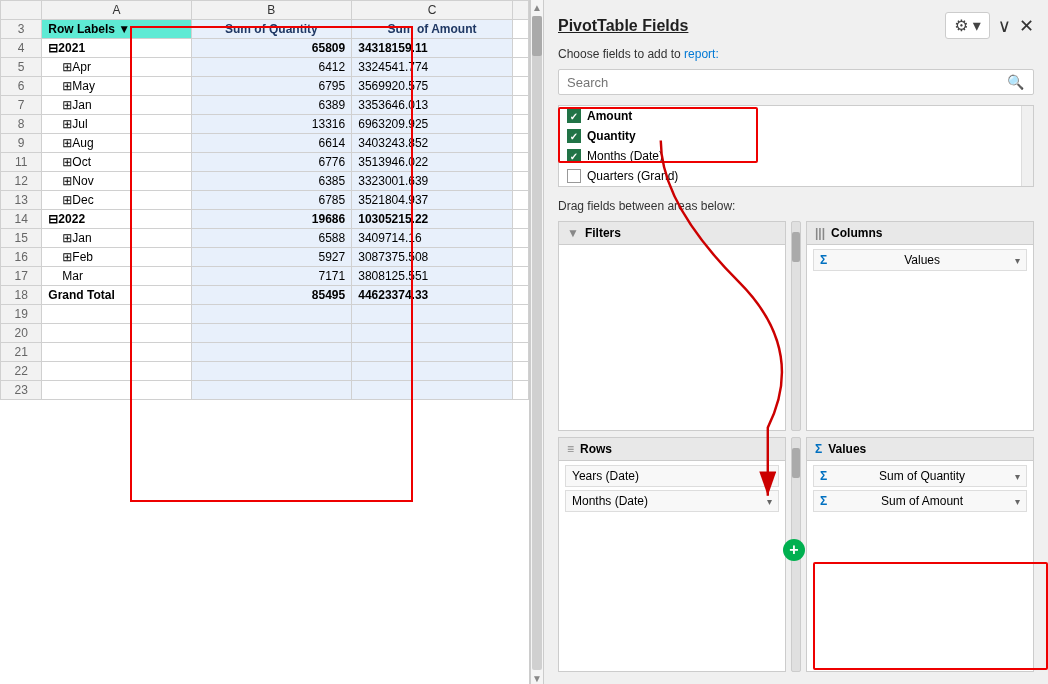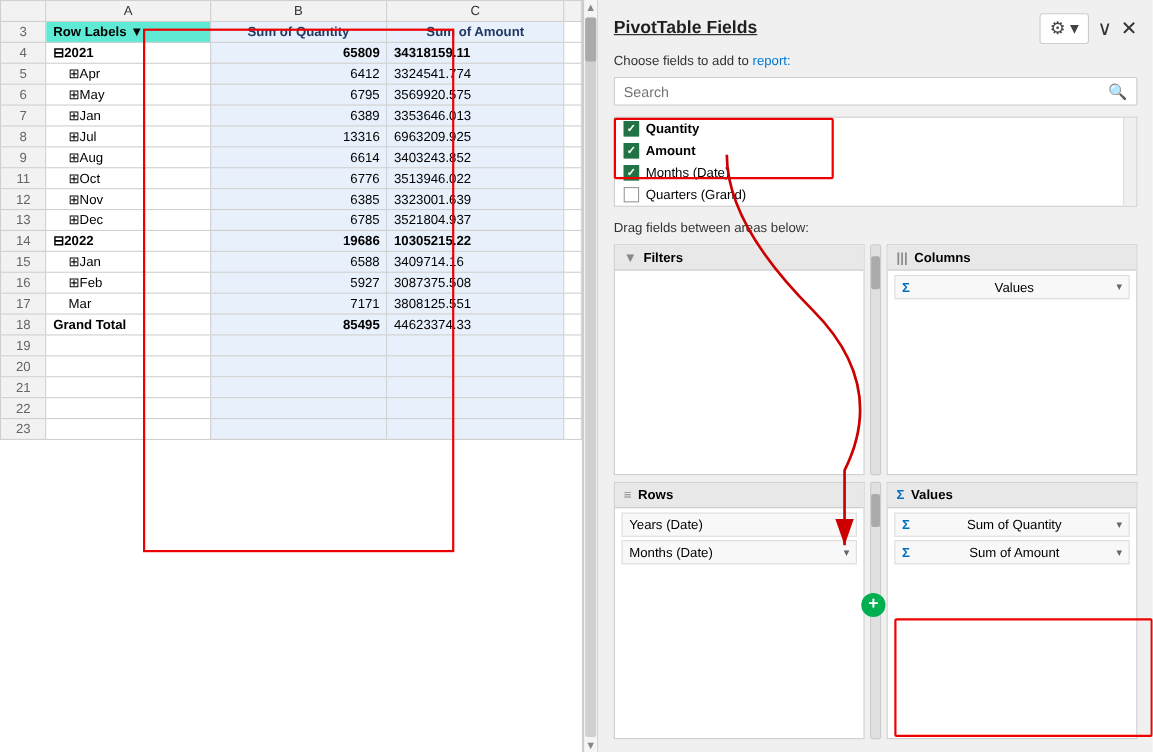--- a/index.html
+++ b/index.html
@@ -524,21 +524,21 @@
             <td class="row-num">17</td>
             <td class="cell-a"><span style="padding-left:14px;">Mar</span></td>
             <td class="cell-b selected-col">7171</td>
             <td class="cell-c selected-col">3808125.551</td>
             <td style="width: 14px;"></td>
           </tr>
           <tr class="grand-total">
             <td class="row-num">18</td>
             <td class="cell-a" style="font-weight: bold;">Grand Total</td>
             <td class="cell-b selected-col" style="font-weight: bold;">85495</td>
-            <td class="cell-c selected-col" style="font-weight: normal;">44623374.33</td>
+            <td class="cell-c selected-col" style="font-weight: bold;">44623374.33</td>
             <td style="width: 14px;"></td>
           </tr>
           <tr>
             <td class="row-num">19</td>
             <td class="cell-a"></td>
             <td class="cell-b selected-col"></td>
             <td class="cell-c selected-col"></td>
             <td style="width: 14px;"></td>
           </tr>
           <tr>
@@ -605,25 +605,25 @@
 
   <div class="search-box">
     <input type="text" placeholder="Search" style="">
     <span class="search-icon">🔍</span>
   </div>
 
   <div class="field-list" id="field-list">
 
     <div class="field-item">
         <div class="field-checkbox checked"></div>
-        <span class="field-label bold">Quantity</span>
+        <span class="field-label bold">Amount</span>
       </div>
       <div class="field-item">
         <div class="field-checkbox checked"></div>
-        <span class="field-label bold">Amount</span>
+        <span class="field-label bold">Quantity</span>
       </div>
       <div class="field-item">
         <div class="field-checkbox checked"></div>
         <span class="field-label">Months (Date)</span>
       </div>
       <div class="field-item">
         <div class="field-checkbox"></div>
         <span class="field-label">Quarters (Grand)</span>
       </div>
       <div class="field-list-scrollbar"></div>

